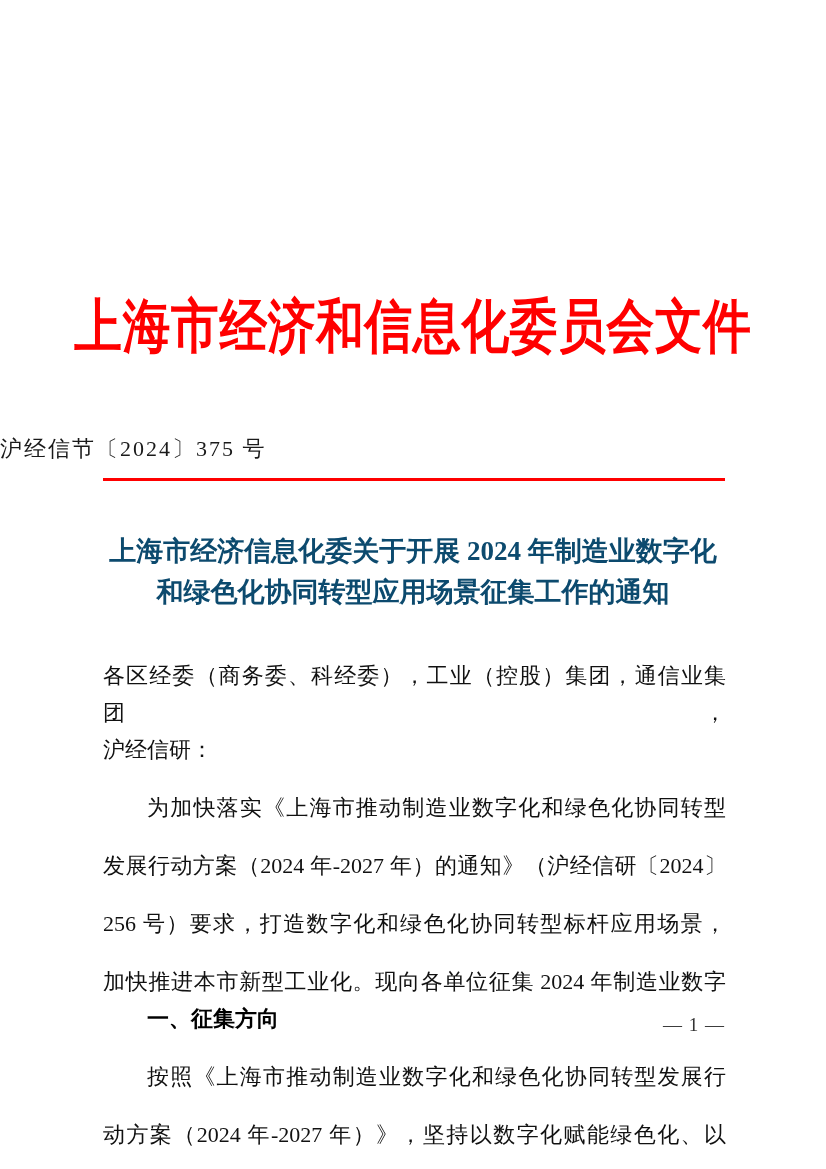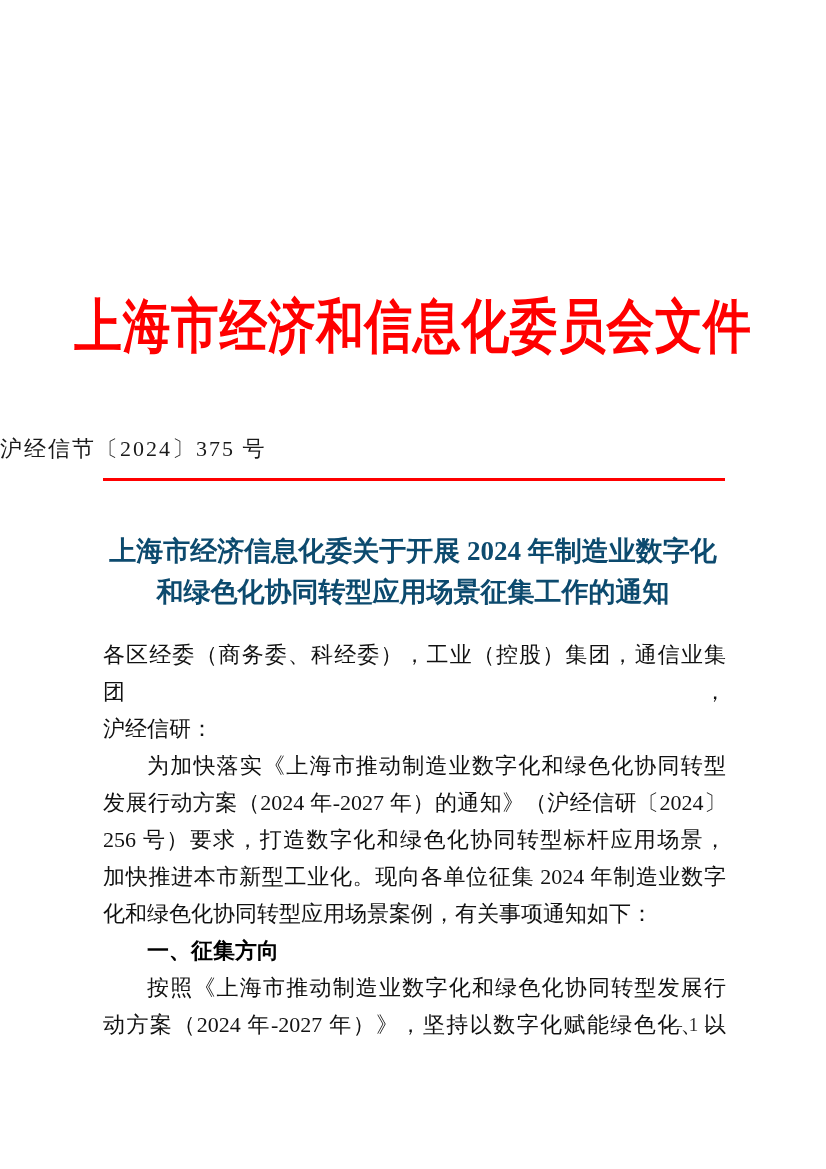--- a/index.html
+++ b/index.html
@@ -66,21 +66,21 @@
     left: 103px;
     width: 623px;
     font-size: 22px;
     line-height: 37px;
     color: #111111;
   }
   .body-line { 
     width: 100%;
     text-align: justify;
   }
-  .body-line.full { text-align-last: justify; }
+  .body-line.full { text-align-last: justify; margin-top: 21px; }
   .body-line.indent { text-indent: 2em; }
   .body-line.heading {
     font-family: "Liberation Sans", sans-serif;
     font-weight: bold;
     text-indent: 2em;
     color: #000000;
   }
   .page-number {
     position: absolute;
     top: 1014px;
@@ -110,21 +110,20 @@
   </div>
 
   <div class="body-text">
     <div class="body-line full">各区经委（商务委、科经委），工业（控股）集团，通信业集团，</div>
     <div class="body-line">沪经信研：</div>
 
     <div class="body-line full indent">为加快落实《上海市推动制造业数字化和绿色化协同转型</div>
     <div class="body-line full">发展行动方案（2024 年-2027 年）的通知》（沪经信研〔2024〕</div>
     <div class="body-line full">256 号）要求，打造数字化和绿色化协同转型标杆应用场景，</div>
     <div class="body-line full">加快推进本市新型工业化。现向各单位征集 2024 年制造业数字</div>
-    <div class="body-line">化和绿色化协同转型应用场景案例，有关事项通知如下：</div>
 
     <div class="body-line heading">一、征集方向</div>
 
     <div class="body-line full indent">按照《上海市推动制造业数字化和绿色化协同转型发展行</div>
     <div class="body-line full">动方案（2024 年-2027 年）》，坚持以数字化赋能绿色化、以</div>
   </div>
 
   <div class="page-number">— 1 —</div>
 
 </div>

